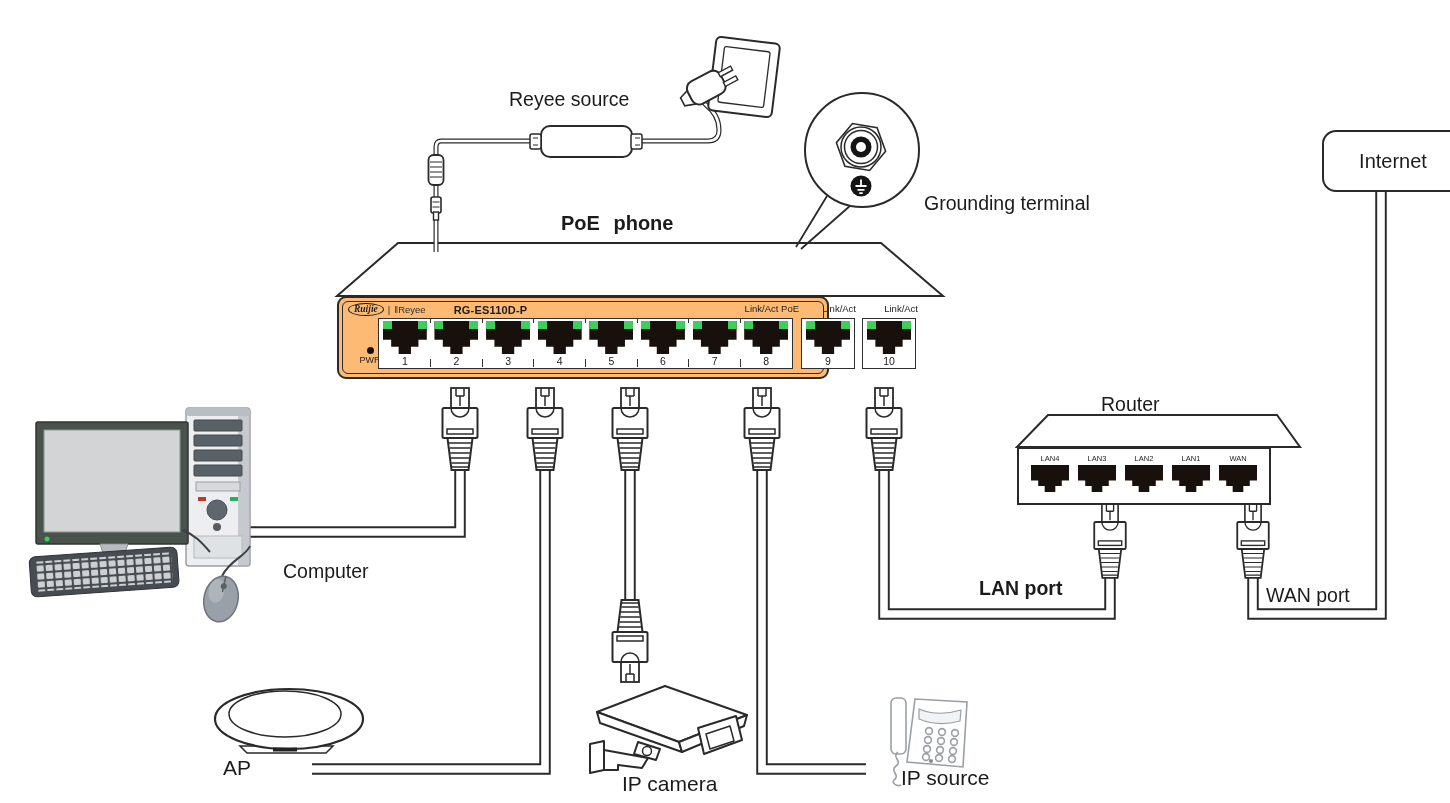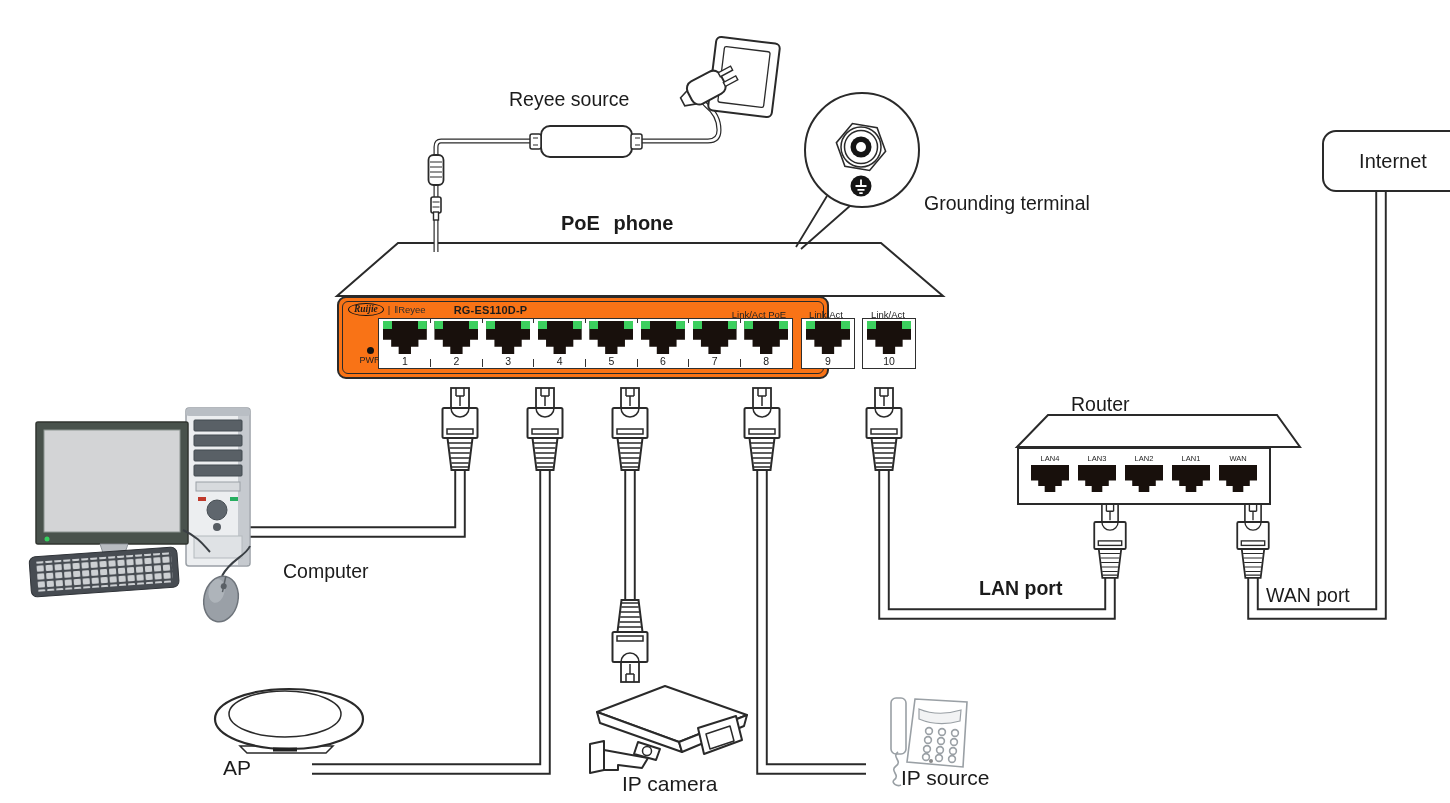--- a/index.html
+++ b/index.html
@@ -11,28 +11,28 @@
   .co{fill:none;stroke:#2a2a2a;stroke-width:11.5;stroke-linejoin:miter;}
   .ci{fill:none;stroke:#fff;stroke-width:7.6;stroke-linejoin:miter;}
   .wo{fill:none;stroke:#2a2a2a;stroke-width:5;}
   .wi{fill:none;stroke:#fff;stroke-width:2.6;}
   .thin{fill:none;stroke:#2a2a2a;stroke-width:1.5;}
   
   .lbl{position:absolute;font-size:19.5px;white-space:nowrap;color:#1b1b1b;}
   .lbl.b{font-weight:bold;font-size:20px;word-spacing:8px;}
   
   #sw{position:absolute;left:337px;top:296px;width:492px;height:83px;border:2px solid #2a2a2a;
-      border-radius:9px;background:#f97316;box-sizing:border-box;}
+      border-radius:9px;background:#fdba74;box-sizing:border-box;}
   #sw .inner{position:absolute;left:3px;top:3px;right:3px;bottom:3px;border:1.2px solid #2a2a2a;
       border-radius:6px;pointer-events:none;}
   #sw .brand{position:absolute;left:9px;top:5px;height:13px;display:flex;align-items:center;gap:4px;}
   #sw .oval{border:1.5px solid #141414;border-radius:50%;padding:0 5px;font:italic bold 9.5px "Liberation Serif",serif;line-height:11px;}
   #sw .rey{font-size:9.5px;color:#2e2e2e;}
   #sw .model{font-size:11px;font-weight:bold;margin-left:24px;letter-spacing:.2px;}
-  #sw .ledlbl{position:absolute;top:11px;font-size:9.5px;text-align:center;color:#222;}
+  #sw .ledlbl{position:absolute;top:5px;font-size:9.5px;text-align:right;color:#222;}
   #sw .pgroup{position:absolute;top:20px;height:51px;border:1.3px solid #2f2f2f;display:flex;box-sizing:border-box;background:#fff;}
   .pcell{position:relative;flex:1;display:flex;flex-direction:column;align-items:center;padding-top:2px;}
   .pcell + .pcell::before{content:"";position:absolute;left:-0.5px;top:0;width:1px;height:4px;background:#333;}
   .pcell + .pcell::after{content:"";position:absolute;left:-0.5px;bottom:1px;width:1px;height:8px;background:#333;}
   .jack{position:relative;width:44px;height:33px;background:#18100c;
         clip-path:polygon(0 0,100% 0,100% 57%,81% 57%,81% 78%,64% 78%,64% 100%,36% 100%,36% 78%,19% 78%,19% 57%,0 57%);}
   .jack .led{position:absolute;top:0;width:9px;height:8px;background:#3ccf5e;}
   .jack .led.l{left:0;} .jack .led.r{right:0;}
   .pnum{font-size:10.5px;margin-top:1px;color:#1a1a1a;}
   #sw .pwr{position:absolute;left:13px;top:49px;width:36px;text-align:center;}
@@ -351,21 +351,21 @@
       </div>
 </div>
 
 <div id="inet">
   <span>Internet</span>
 </div>
 
 <div class="lbl" style="left:509px;top:88px;">Reyee source</div>
 <div class="lbl b" style="left:561px;top:212px;">PoE phone</div>
 <div class="lbl" style="left:924px;top:192px;">Grounding terminal</div>
-<div class="lbl" style="left:1071px;top:393px;">Router</div>
+<div class="lbl" style="left:1101px;top:393px;">Router</div>
 <div class="lbl" style="left:979px;top:577px;font-weight:bold;">LAN port</div>
 <div class="lbl" style="left:1266px;top:584px;">WAN port</div>
 <div class="lbl" style="left:283px;top:560px;">Computer</div>
 <div class="lbl" style="left:223px;top:756px;font-size:21px;">AP</div>
 <div class="lbl" style="left:622px;top:772px;font-size:21px;">IP camera</div>
 <div class="lbl" style="left:901px;top:766px;font-size:21px;">IP source</div>
 
 </div>
 
 </body></html>

